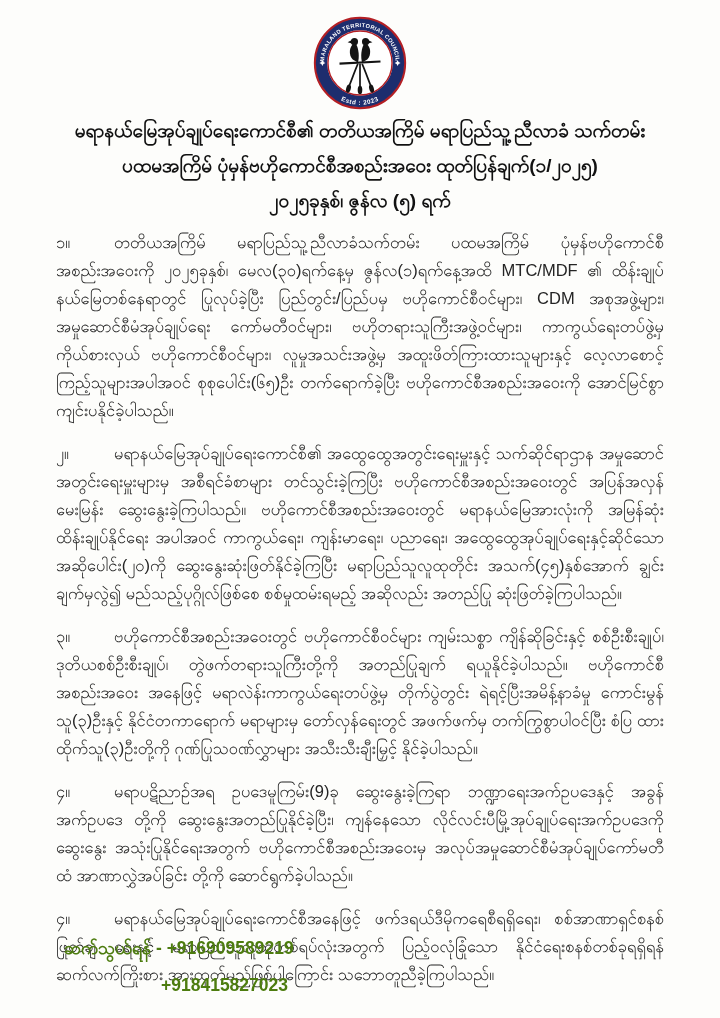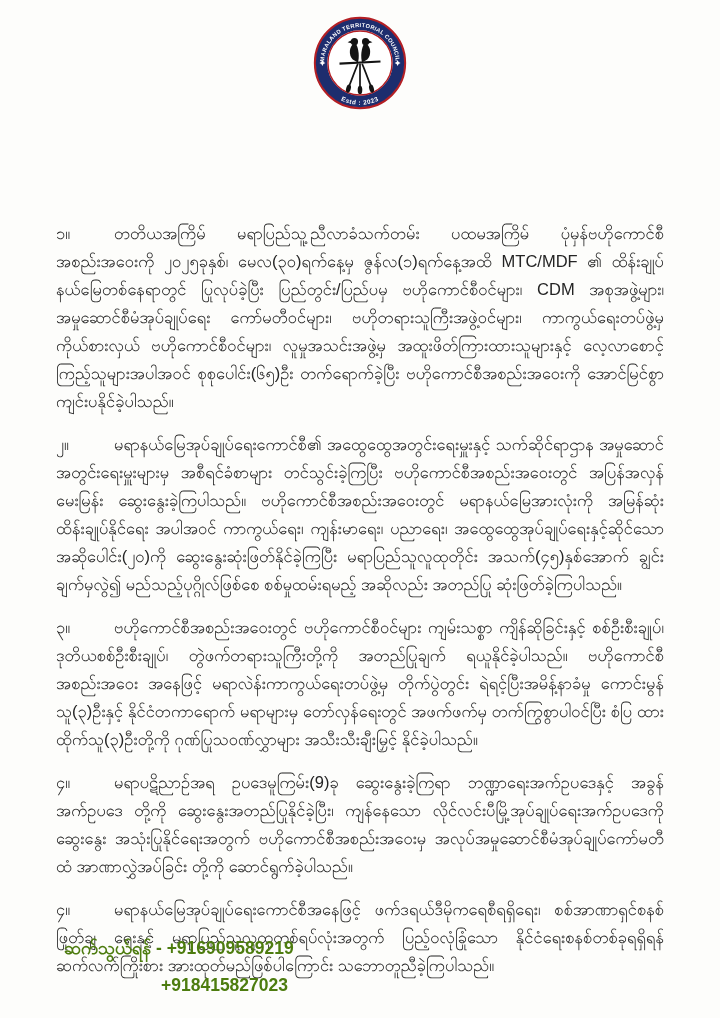--- a/index.html
+++ b/index.html
@@ -47,21 +47,21 @@
   
   .content {
     position: absolute;
     top: 219px;
     left: 56px;
     width: 608px;
     font-size: 16.5px;
     line-height: 28px;
     text-align: justify;
   }
-  .para { margin: 0 0 15px 0; }
+  .para { margin: 9px 0 15px 0; }
   .pnum {
     display: inline-block;
     width: 58px;
     text-align: left;
   }
   
   .contact {
     position: absolute;
     top: 930px;
     left: 64px;
@@ -111,20 +111,25 @@
         <path d="M52.5,56 C49,64 45.5,74 42.5,81.5" stroke="#141414" stroke-width="2" fill="none"></path>
         <path d="M55,56 C55,66 55,75 55,82" stroke="#141414" stroke-width="2" fill="none"></path>
         <path d="M57.5,56 C61,64 64.5,74 67.5,81.5" stroke="#141414" stroke-width="2" fill="none"></path>
         <ellipse cx="41.5" cy="85" rx="2.7" ry="4.8" transform="rotate(16 41.5 85)"></ellipse>
         <ellipse cx="55" cy="86.5" rx="2.7" ry="5"></ellipse>
         <ellipse cx="68.5" cy="85" rx="2.7" ry="4.8" transform="rotate(-16 68.5 85)"></ellipse>
       </g>
     </svg>
   </div>
 
+  <div class="title-block">
+    <div>မရာနယ်မြေအုပ်ချုပ်ရေးကောင်စီ၏ တတိယအကြိမ် မရာပြည်သူ့ညီလာခံ သက်တမ်း</div>
+    <div>ပထမအကြိမ် ပုံမှန်ဗဟိုကောင်စီအစည်းအဝေး ထုတ်ပြန်ချက်(၁/၂၀၂၅)</div>
+    <div>၂၀၂၅ခုနှစ်၊ ဇွန်လ (၅) ရက်</div>
+  </div>
 
   <div class="content">
     <p class="para"><span class="pnum">၁။</span><span>တတိယအကြိမ် မရာပြည်သူ့ညီလာခံသက်တမ်း ပထမအကြိမ် ပုံမှန်ဗဟိုကောင်စီအစည်းအဝေးကို ၂၀၂၅ခုနှစ်၊ မေလ(၃၀)ရက်နေ့မှ ဇွန်လ(၁)ရက်နေ့အထိ MTC/MDF ၏ ထိန်းချုပ်နယ်မြေတစ်နေရာတွင် ပြုလုပ်ခဲ့ပြီး ပြည်တွင်း/ပြည်ပမှ ဗဟိုကောင်စီဝင်များ၊ CDM အစုအဖွဲ့များ၊ အမှုဆောင်စီမံအုပ်ချုပ်ရေး ကော်မတီဝင်များ၊ ဗဟိုတရားသူကြီးအဖွဲ့ဝင်များ၊ ကာကွယ်ရေးတပ်ဖွဲ့မှ ကိုယ်စားလှယ် ဗဟိုကောင်စီဝင်များ၊ လူမှုအသင်းအဖွဲ့မှ အထူးဖိတ်ကြားထားသူများနှင့် လေ့လာစောင့်ကြည့်သူများအပါအဝင် စုစုပေါင်း(၆၅)ဦး တက်ရောက်ခဲ့ပြီး ဗဟိုကောင်စီအစည်းအဝေးကို အောင်မြင်စွာ ကျင်းပနိုင်ခဲ့ပါသည်။</span></p>
     <p class="para"><span class="pnum">၂။</span><span>မရာနယ်မြေအုပ်ချုပ်ရေးကောင်စီ၏ အထွေထွေအတွင်းရေးမှူးနှင့် သက်ဆိုင်ရာဌာန အမှုဆောင် အတွင်းရေးမှူးများမှ အစီရင်ခံစာများ တင်သွင်းခဲ့ကြပြီး ဗဟိုကောင်စီအစည်းအဝေးတွင် အပြန်အလှန်မေးမြန်း ဆွေးနွေးခဲ့ကြပါသည်။ ဗဟိုကောင်စီအစည်းအဝေးတွင် မရာနယ်မြေအားလုံးကို အမြန်ဆုံးထိန်းချုပ်နိုင်ရေး အပါအဝင် ကာကွယ်ရေး၊ ကျန်းမာရေး၊ ပညာရေး၊ အထွေထွေအုပ်ချုပ်ရေးနှင့်ဆိုင်သော အဆိုပေါင်း(၂၀)ကို ဆွေးနွေးဆုံးဖြတ်နိုင်ခဲ့ကြပြီး မရာပြည်သူလူထုတိုင်း အသက်(၄၅)နှစ်အောက် ချွင်းချက်မှလွဲ၍ မည်သည့်ပုဂ္ဂိုလ်ဖြစ်စေ စစ်မှုထမ်းရမည့် အဆိုလည်း အတည်ပြု ဆုံးဖြတ်ခဲ့ကြပါသည်။</span></p>
     <p class="para"><span class="pnum">၃။</span><span>ဗဟိုကောင်စီအစည်းအဝေးတွင် ဗဟိုကောင်စီဝင်များ ကျမ်းသစ္စာ ကျိန်ဆိုခြင်းနှင့် စစ်ဦးစီးချုပ်၊ ဒုတိယစစ်ဦးစီးချုပ်၊ တွဲဖက်တရားသူကြီးတို့ကို အတည်ပြုချက် ရယူနိုင်ခဲ့ပါသည်။ ဗဟိုကောင်စီအစည်းအဝေး အနေဖြင့် မရာလဲန်းကာကွယ်ရေးတပ်ဖွဲ့မှ တိုက်ပွဲတွင်း ရဲရင့်ပြီးအမိန့်နာခံမှု ကောင်းမွန်သူ(၃)ဦးနှင့် နိုင်ငံတကာရောက် မရာများမှ တော်လှန်ရေးတွင် အဖက်ဖက်မှ တက်ကြွစွာပါဝင်ပြီး စံပြ ထားထိုက်သူ(၃)ဦးတို့ကို ဂုဏ်ပြုသဝဏ်လွှာများ အသီးသီးချီးမြှင့် နိုင်ခဲ့ပါသည်။</span></p>
     <p class="para"><span class="pnum">၄။</span><span>မရာပဋိညာဉ်အရ ဥပဒေမူကြမ်း(9)ခု ဆွေးနွေးခဲ့ကြရာ ဘဏ္ဍာရေးအက်ဥပဒေနှင့် အခွန်အက်ဥပဒေ တို့ကို ဆွေးနွေးအတည်ပြုနိုင်ခဲ့ပြီး၊ ကျန်နေသော လိုင်လင်းပီမြို့အုပ်ချုပ်ရေးအက်ဥပဒေကို ဆွေးနွေး အသုံးပြုနိုင်ရေးအတွက် ဗဟိုကောင်စီအစည်းအဝေးမှ အလုပ်အမှုဆောင်စီမံအုပ်ချုပ်ကော်မတီထံ အာဏာလွှဲအပ်ခြင်း တို့ကို ဆောင်ရွက်ခဲ့ပါသည်။</span></p>
     <p class="para"><span class="pnum">၄။</span><span>မရာနယ်မြေအုပ်ချုပ်ရေးကောင်စီအနေဖြင့် ဖက်ဒရယ်ဒီမိုကရေစီရရှိရေး၊ စစ်အာဏာရှင်စနစ်ဖြုတ်ချ ရေးနှင့် မရာပြည်သူလူထုတစ်ရပ်လုံးအတွက် ပြည့်ဝလုံခြုံသော နိုင်ငံရေးစနစ်တစ်ခုရရှိရန် ဆက်လက်ကြိုးစား အားထုတ်မည်ဖြစ်ပါကြောင်း သဘောတူညီခဲ့ကြပါသည်။</span></p>
   </div>
 
   <div class="contact">

